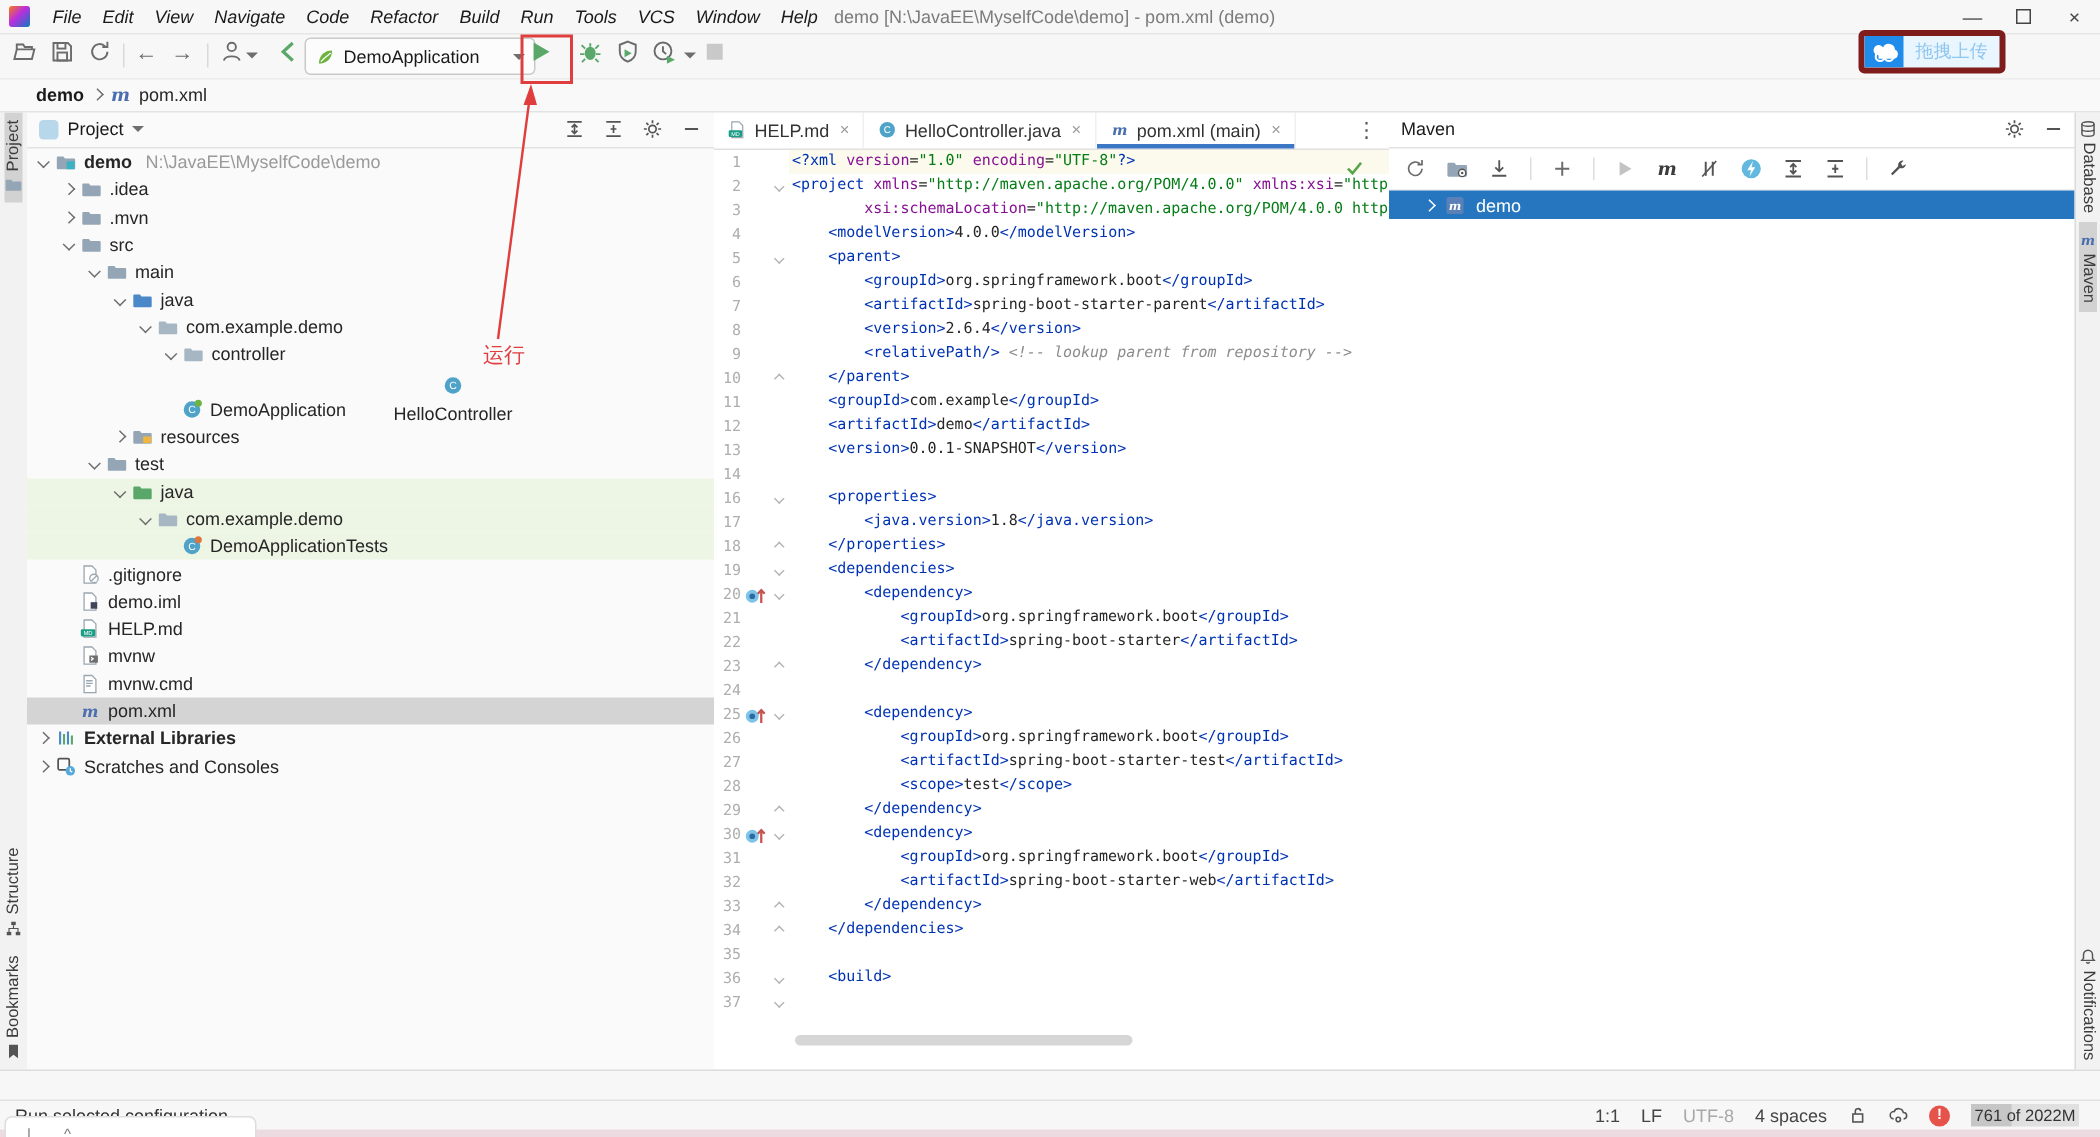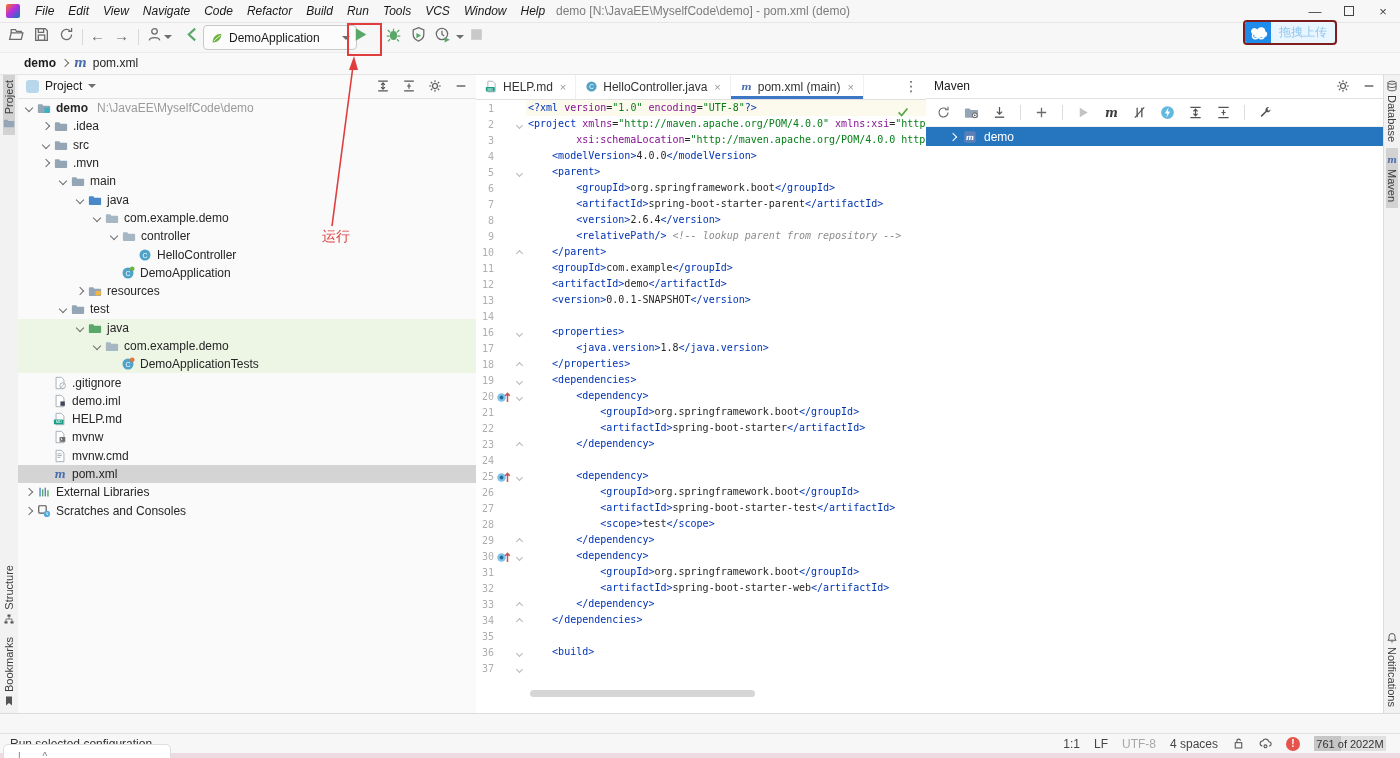--- a/index.html
+++ b/index.html
@@ -33,21 +33,21 @@
   .tbi{position:absolute;top:4px;width:20px;height:20px;}
   .tbi svg{width:17px;height:17px;}
   .tdiv{position:absolute;top:7px;width:1px;height:16px;background:#d9d9d9;}
   .arrowglyph{font-size:15px;color:#6b6b6b;line-height:20px;}
   .runcombo{position:absolute;left:203px;top:3px;width:140px;height:23px;border:1px solid #c9c9c9;
             border-radius:4px;background:#fcfcfc;display:flex;align-items:center;padding:0 6px;gap:5px;}
   .runcombo .lbl{flex:1;color:#1a1a1a;}
   .caret{width:0;height:0;border-left:4px solid transparent;border-right:4px solid transparent;border-top:4px solid #6e6e6e;}
   .rightbar{position:absolute;right:10px;top:26px;display:flex;gap:14px;align-items:center;}
   .badge{position:absolute;right:63px;top:20px;height:21px;display:flex;align-items:center;z-index:6;
-         border:2px solid #7f1d1d;border-radius:4px;overflow:hidden;background:#eaf6ff;}
+         border:4px solid #7f1d1d;border-radius:4px;overflow:hidden;background:#eaf6ff;}
   .badge .bicon{width:26px;height:21px;background:#1f8ceb;display:flex;align-items:center;justify-content:center;}
   .badge .btxt{padding:0 8px;color:#8fc6ee;font-size:12px;}
 
   
   .breadcrumb{position:absolute;left:0;top:52px;width:1400px;height:22px;background:#f9f9f9;
               border-bottom:1px solid #e3e3e3;display:flex;align-items:center;padding-left:24px;gap:6px;z-index:3;}
   .breadcrumb b{font-weight:bold;color:#1a1a1a;}
   .mglyph{font-family:"DejaVu Serif",serif;font-style:italic;font-weight:bold;color:#4b6eaf;}
 
   
@@ -344,36 +344,36 @@
         <div class="trow" style="padding-left: 25px;">
           <span class="cv r"></span>
           <span class="ic" style="width: 14px; height: 14px;">
             <svg viewBox="0 0 16 16">
               <path d="M1 4.8c0-.6.4-1 1-1h4l1.2 1.6H14c.6 0 1 .4 1 1v6.2c0 .6-.4 1-1 1H2c-.6 0-1-.4-1-1z" fill="#94a6b5"></path>
             </svg>
           </span>
           <span class="lb">.idea</span>
         </div>
         <div class="trow" style="padding-left: 25px;">
+          <span class="cv r"></span>
+          <span class="ic" style="width: 14px; height: 14px;">
+            <svg viewBox="0 0 16 16">
+              <path d="M1 4.8c0-.6.4-1 1-1h4l1.2 1.6H14c.6 0 1 .4 1 1v6.2c0 .6-.4 1-1 1H2c-.6 0-1-.4-1-1z" fill="#94a6b5"></path>
+            </svg>
+          </span>
+          <span class="lb">.mvn</span>
+        </div>
+        <div class="trow" style="padding-left: 25px;">
           <span class="cv d"></span>
           <span class="ic" style="width: 14px; height: 14px;">
             <svg viewBox="0 0 16 16">
               <path d="M1 4.8c0-.6.4-1 1-1h4l1.2 1.6H14c.6 0 1 .4 1 1v6.2c0 .6-.4 1-1 1H2c-.6 0-1-.4-1-1z" fill="#94a6b5"></path>
             </svg>
           </span>
           <span class="lb">src</span>
-        </div>
-        <div class="trow" style="padding-left: 25px;">
-          <span class="cv r"></span>
-          <span class="ic" style="width: 14px; height: 14px;">
-            <svg viewBox="0 0 16 16">
-              <path d="M1 4.8c0-.6.4-1 1-1h4l1.2 1.6H14c.6 0 1 .4 1 1v6.2c0 .6-.4 1-1 1H2c-.6 0-1-.4-1-1z" fill="#94a6b5"></path>
-            </svg>
-          </span>
-          <span class="lb">.mvn</span>
         </div>
         <div class="trow" style="padding-left: 42px;">
           <span class="cv d"></span>
           <span class="ic" style="width: 14px; height: 14px;">
             <svg viewBox="0 0 16 16">
               <path d="M1 4.8c0-.6.4-1 1-1h4l1.2 1.6H14c.6 0 1 .4 1 1v6.2c0 .6-.4 1-1 1H2c-.6 0-1-.4-1-1z" fill="#94a6b5"></path>
             </svg>
           </span>
           <span class="lb">main</span>
         </div>
@@ -397,21 +397,21 @@
         </div>
         <div class="trow" style="padding-left: 93px;">
           <span class="cv d"></span>
           <span class="ic" style="width: 14px; height: 14px;">
             <svg viewBox="0 0 16 16">
               <path d="M1 4.8c0-.6.4-1 1-1h4l1.2 1.6H14c.6 0 1 .4 1 1v6.2c0 .6-.4 1-1 1H2c-.6 0-1-.4-1-1z" fill="#a7b6c3"></path>
             </svg>
           </span>
           <span class="lb">controller</span>
         </div>
-        <div class="trow" style="padding-left: 110px;">
+        <div class="trow" style="padding-left: 110px; flex-direction: column;">
           <span style="width: 5px; flex: 0 0 auto;"></span>
           <span class="ic" style="width: 14px; height: 14px;">
             <svg viewBox="0 0 16 16">
               <circle cx="8" cy="8" r="6.3" fill="#4fa3c8"></circle>
               <text x="8" y="11" text-anchor="middle" font-size="8" fill="#fff">C</text>
             </svg>
           </span>
           <span class="lb">HelloController</span>
         </div>
         <div class="trow" style="padding-left: 93px;">
@@ -528,21 +528,21 @@
         </div>
         <div class="trow sel" style="padding-left: 25px;">
           <span style="width: 5px; flex: 0 0 auto;"></span>
           <span class="ic" style="width: 14px; height: 14px;">
             <svg viewBox="0 0 16 16">
               <text x="8" y="12.5" text-anchor="middle" font-size="12" font-style="italic" font-weight="bold" fill="#4b6eaf" font-family="DejaVu Serif,serif">m</text>
             </svg>
           </span>
           <span class="lb">pom.xml</span>
         </div>
-        <div class="trow" style="padding-left: 8px;">
+        <div class="trow" style="padding-left: 8px; font-weight: bold;">
           <span class="cv r"></span>
           <span class="ic" style="width: 14px; height: 14px;">
             <svg viewBox="0 0 16 16">
               <path d="M3.5 3v10" stroke="#4a88c7" stroke-width="1.6"></path>
               <path d="M6.5 5v8" stroke="#59a869" stroke-width="1.6"></path>
               <path d="M9.5 3v10" stroke="#4a88c7" stroke-width="1.6"></path>
               <path d="M12.5 6v7" stroke="#59a869" stroke-width="1.6"></path>
             </svg>
           </span>
           <span class="lb">External Libraries</span>

